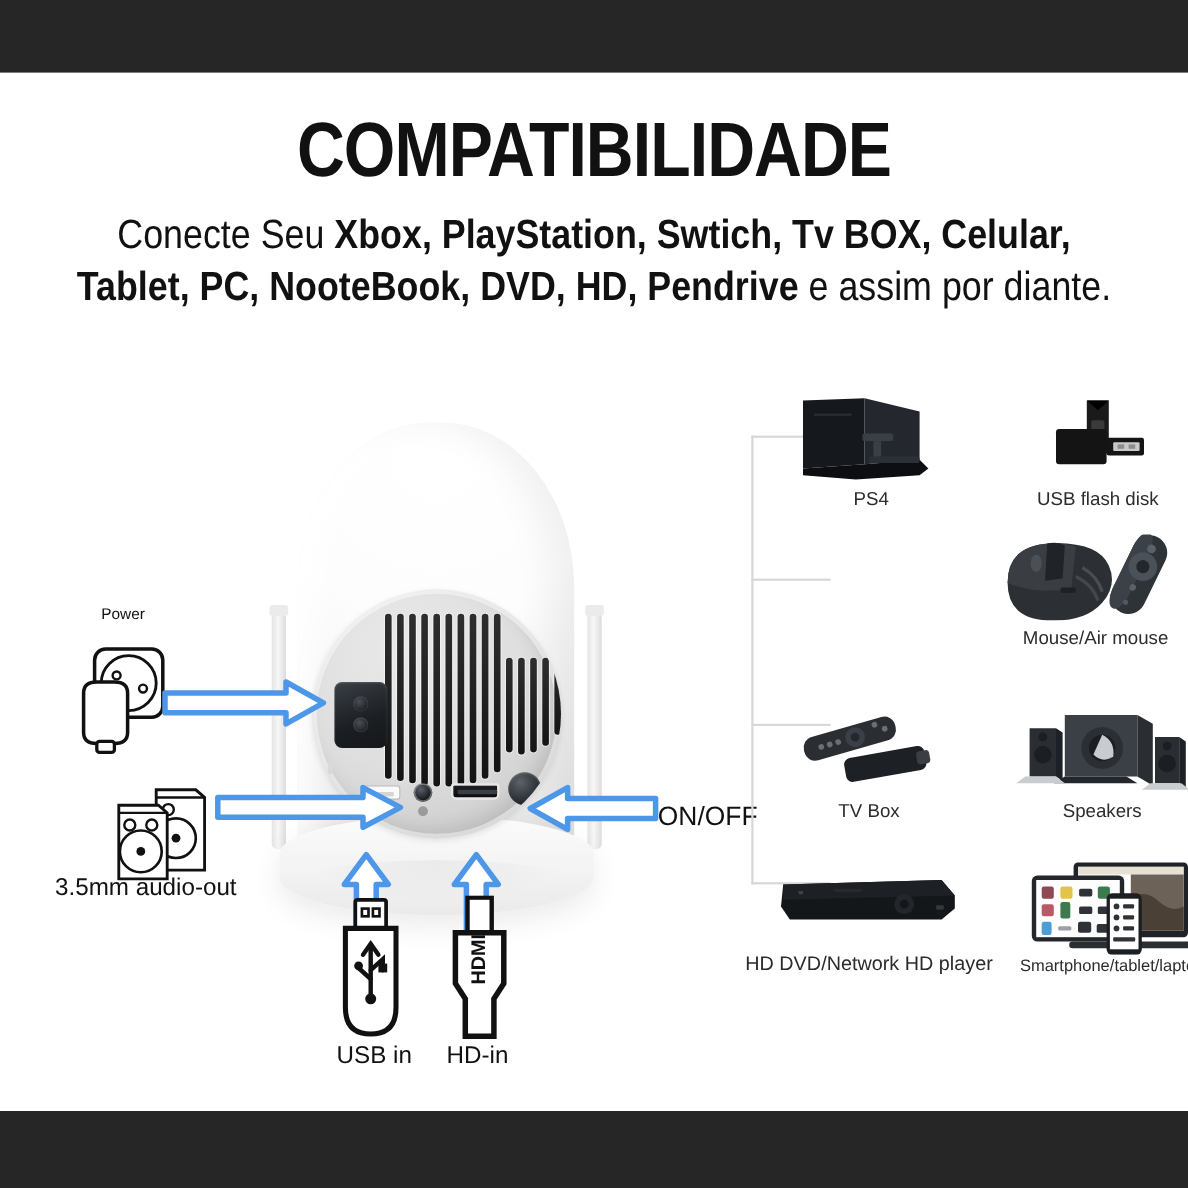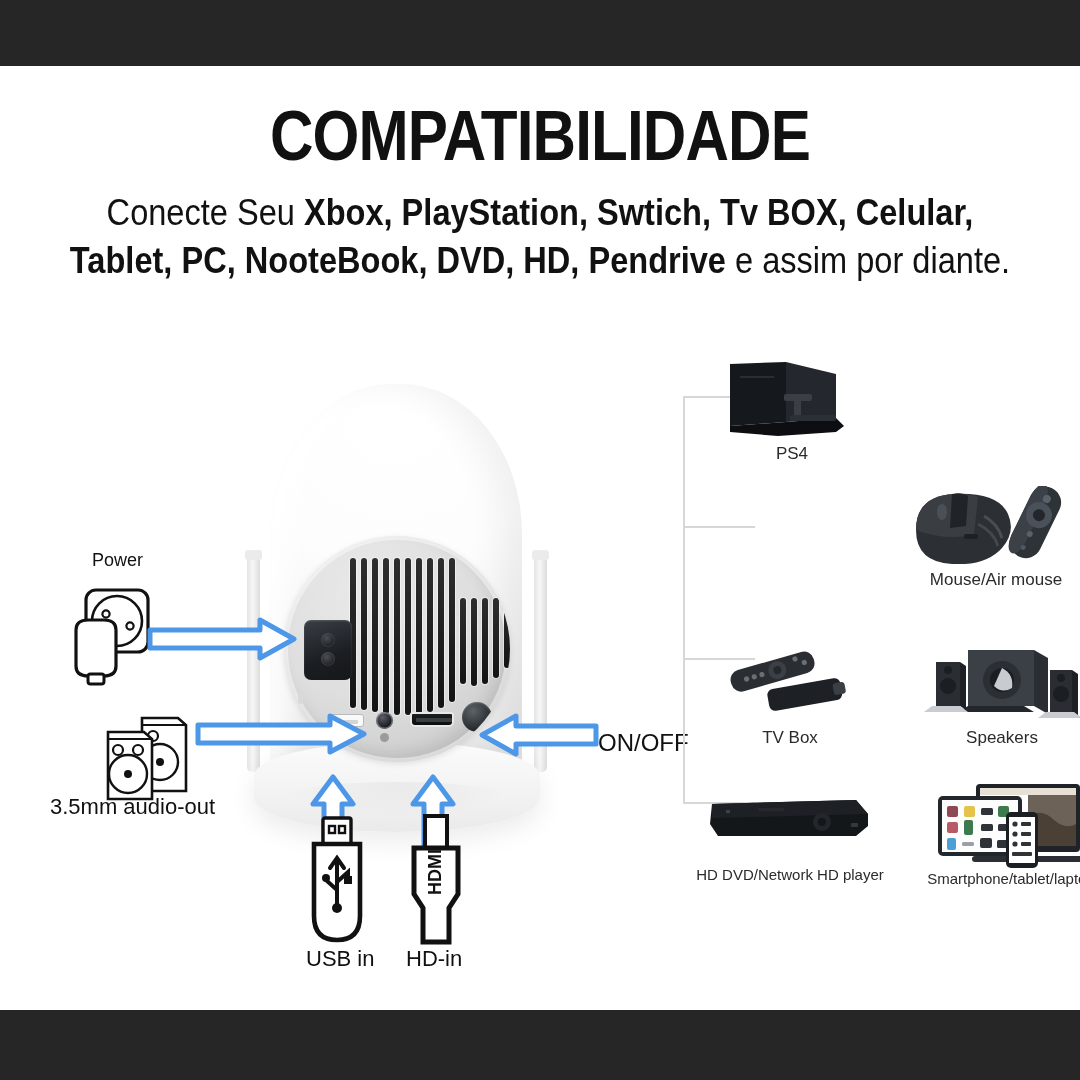--- a/index.html
+++ b/index.html
@@ -153,21 +153,21 @@
 
   
   .arrow{ position:absolute; }
   .arrow svg{ display:block; overflow:visible; }
 
   
   .lbl{
     position:absolute; color:#111; white-space:nowrap;
     font-family:"Liberation Sans", sans-serif;
   }
-  .lbl-power{ left:92px; top:484px; font-size:18px; }
+  .lbl-power{ left:92px; top:484px; font-size:14px; }
   .lbl-audio{ left:50px; top:728px; font-size:22px; }
   .lbl-onoff{ left:598px; top:663px; font-size:24px; }
   .lbl-usbin{ left:306px; top:880px; font-size:22px; }
   .lbl-hdin{ left:406px; top:880px; font-size:22px; }
 
   
   .ico-plug{ position:absolute; left:62px; top:520px; width:98px; height:110px; }
   .ico-spk{ position:absolute; left:98px; top:648px; width:110px; height:92px; }
 
   
@@ -389,23 +389,38 @@
       <svg width="168" height="56" viewBox="0 0 168 56">
         <path d="M6 12 L150 8 L162 22 L162 34 L150 44 L12 44 L4 32 Z" fill="#14171a"></path>
         <path d="M6 12 L150 8 L162 22 L6 26 Z" fill="#1d2125"></path>
         <circle cx="116" cy="30" r="9" fill="#23272b"></circle>
         <circle cx="116" cy="30" r="4" fill="#14171a"></circle>
         <rect x="20" y="18" width="4" height="3" fill="#3d4248"></rect>
         <rect x="52" y="16" width="26" height="3" rx="1" fill="#262a2f"></rect>
         <rect x="145" y="31" width="7" height="4" rx="1" fill="#33383d"></rect>
       </svg>
     </div>
-    <div class="cap" style="top:74px; font-size:15px;">HD DVD/Network HD player</div>
-  </div>
-
+    <div class="cap" style="top:74px; font-size:18px;">HD DVD/Network HD player</div>
+  </div>
+
+  <div class="dev" style="left:930px; top:294px; width:136px; height:108px;">
+    <div class="art" style="top:0;">
+      <svg width="136" height="78" viewBox="0 0 136 78">
+        <path d="M58 4 h20 v48 h-20 z" fill="#1a1a1a"></path>
+        <path d="M58 4 h20 l-10 9 z" fill="#000"></path>
+        <rect x="62" y="22" width="12" height="14" rx="2" fill="#3a3a3a"></rect>
+        <rect x="30" y="30" width="46" height="32" rx="3" fill="#141414"></rect>
+        <rect x="76" y="38" width="34" height="16" rx="2" fill="#151515"></rect>
+        <rect x="82" y="42" width="24" height="8" rx="1" fill="#c9c9c9"></rect>
+        <rect x="86" y="44" width="6" height="4" fill="#8d8d8d"></rect>
+        <rect x="96" y="44" width="6" height="4" fill="#8d8d8d"></rect>
+      </svg>
+    </div>
+    <div class="cap" style="top:84px;">USB flash disk</div>
+  </div>
 
   <div class="dev" style="left:908px; top:420px; width:176px; height:106px;">
     <div class="art" style="top:0;">
       <svg width="176" height="78" viewBox="0 0 176 78">
         <path d="M8 44 q0 -34 38 -36 q44 -2 54 20 q8 18 -6 34 q-16 18 -50 16 q-36 -2 -36 -34 z" fill="#2c2f33"></path>
         <path d="M8 44 q0 -34 38 -36 q14 -1 24 3 l-4 38 q-30 6 -58 -5 z" fill="#3a3e43"></path>
         <path d="M44 8 q10 -2 16 2 l-2 30 l-16 2 z" fill="#202327"></path>
         <ellipse cx="34" cy="26" rx="5" ry="8" fill="#4b5057"></ellipse>
         <path d="M76 30 q14 8 18 22" stroke="#4a4e54" stroke-width="3" fill="none"></path>
         <path d="M70 38 q16 8 20 22" stroke="#44484e" stroke-width="3" fill="none"></path>

